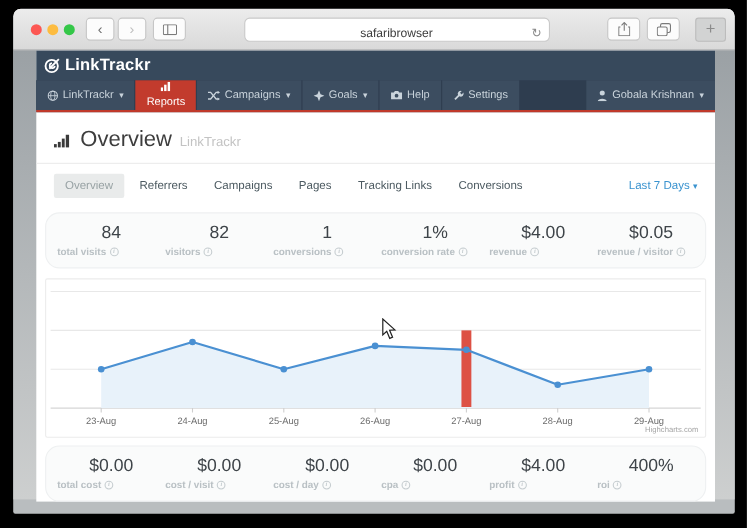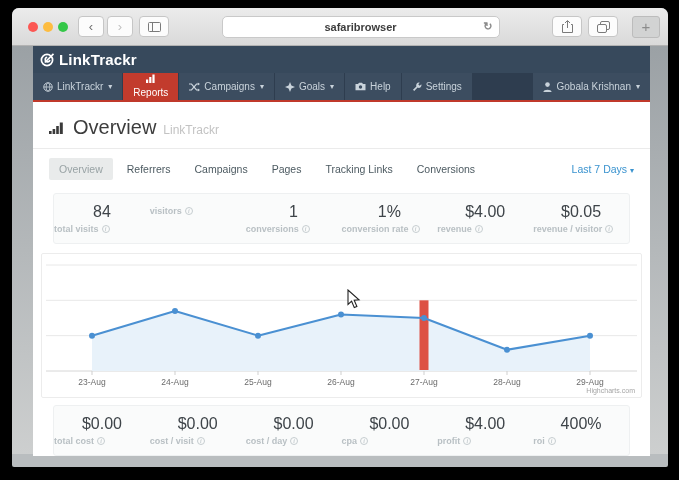--- a/index.html
+++ b/index.html
@@ -17,21 +17,21 @@
             padding:0 8px; gap:6px; }
   .lights { display:flex; gap:5px; align-items:center; margin:0 4px 0 8px; }
   .light { width:10px; height:10px; border-radius:50%; display:inline-block; }
   .chrome-btn { background:#fcfcfc; border:1px solid #c6c6c6; border-radius:4px;
                 height:21px; min-width:26px; display:flex; align-items:center; justify-content:center;
                 color:#6f6f6f; font-size:13px; }
   .navpair { display:flex; gap:3px; }
   .dim { color:#c0c0c0; }
   .spacer { flex:1; }
   .urlfield { width:278px; height:22px; background:#fff; border:1px solid #c9c9c9;
-              border-radius:5px; display:flex; align-items:center; position:relative;font-weight:bold; }
+              border-radius:5px; display:flex; align-items:flex-end; position:relative; }
   .urltext { flex:1; text-align:center; font-size:11px; color:#3c3c3c; }
   .reload { position:absolute; right:6px; font-size:11px; color:#8a8a8a; }
   .plusbtn { background:#d2d3d3; border:1px solid #bcbcbc; border-radius:3px;
              height:22px; width:28px; display:flex; align-items:center; justify-content:center;
              color:#8b8b8b; font-size:15px; margin-left:8px; }
   .icon-svg { display:block; }
 
   
   .viewport { height:408px; background:linear-gradient(180deg,#9ba1a5,#cdcfcf); }
   .site { width:617px; margin-left:21px; min-height:100%; background:#fff; }
@@ -54,22 +54,22 @@
   .page-title { font-size:20px; color:#3d3d3d; }
   .title-suffix { font-size:12px; color:#c3c3c3; }
   .subtitle { font-size:10px; color:#585858; margin-top:3px; }
 
   .tabs-row { display:flex; align-items:center; padding:9px 16px; gap:4px; }
   .tab { font-size:10.5px; color:#4c5a61; padding:5px 10px; border-radius:2px; cursor:default; white-space:nowrap; }
   .tab.active { background:#e9ebeb; color:#99a3a5; }
   .range-select { margin-left:auto; font-size:10.5px; color:#3a93cf; cursor:default; }
   .range-select .caret { font-size:8px; }
 
-  .stats-panel { margin:4px 20px 0; background:#fafbfb; border:1px solid #eef0f1;
-                 border-radius:3px; display:flex; }
+  .stats-panel { margin:4px 8px 0; background:#fafbfb; border:1px solid #eef0f1;
+                 border-radius:13px; display:flex;padding-left:10px; }
   .stats-panel.bottom { margin-top:7px; }
   .stat { flex:1; text-align:center; padding:9px 0 9px; }
   .stat-value { font-size:16px; color:#3e4449; }
   .stat-label { font-size:9px; color:#b9c0c4; margin-top:3px; display:flex;
                 align-items:center; justify-content:flex-start; gap:3px;font-weight:bold; }
   .info-dot { width:8px; height:8px; border:1px solid #c6cdd0; border-radius:50%;
               font-size:6px; color:#c6cdd0; display:inline-flex; align-items:center;
               justify-content:center; font-style:italic; font-family:"Liberation Serif",serif; }
 
   .chart-panel { margin:9px 8px 0; border:1px solid #ececec; border-radius:2px;
@@ -236,20 +236,21 @@
 
         <div class="stats-panel" id="stats-top">
             <div class="stat">
               <div class="stat-value">84</div>
               <div class="stat-label">
                 <span>total visits</span>
                 <span class="info-dot">i</span>
               </div>
             </div>
             <div class="stat">
+              <div class="stat-value">82</div>
               <div class="stat-label">
                 <span>visitors</span>
                 <span class="info-dot">i</span>
               </div>
             </div>
             <div class="stat">
               <div class="stat-value">1</div>
               <div class="stat-label">
                 <span>conversions</span>
                 <span class="info-dot">i</span>

